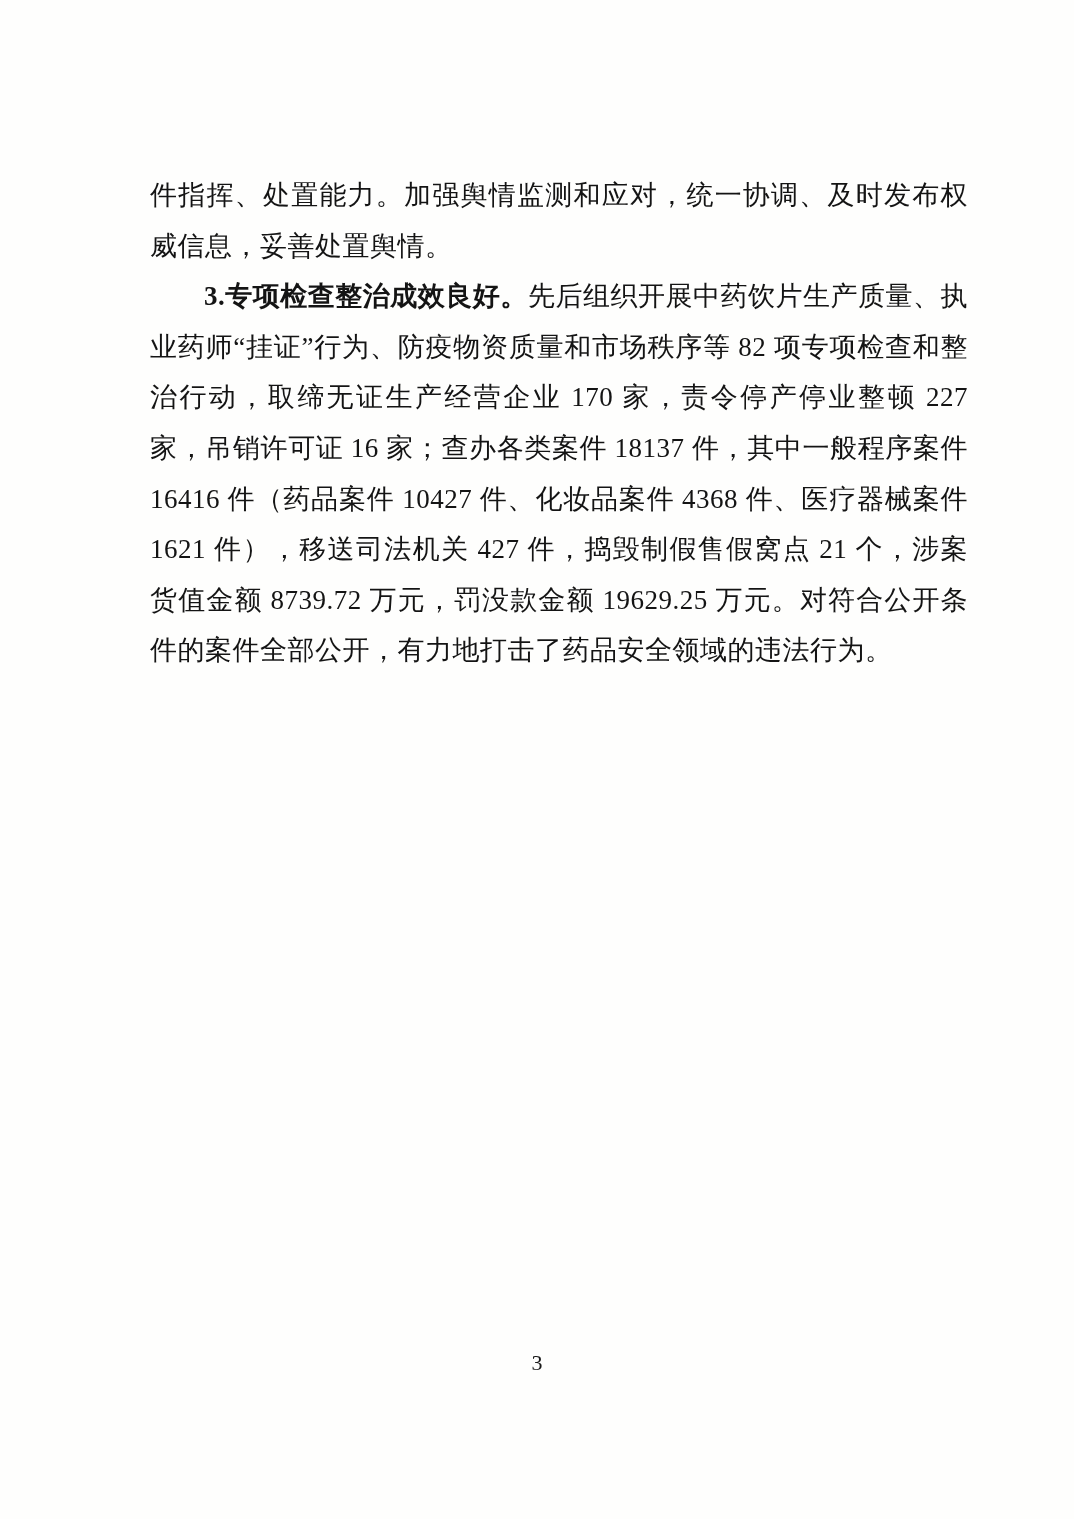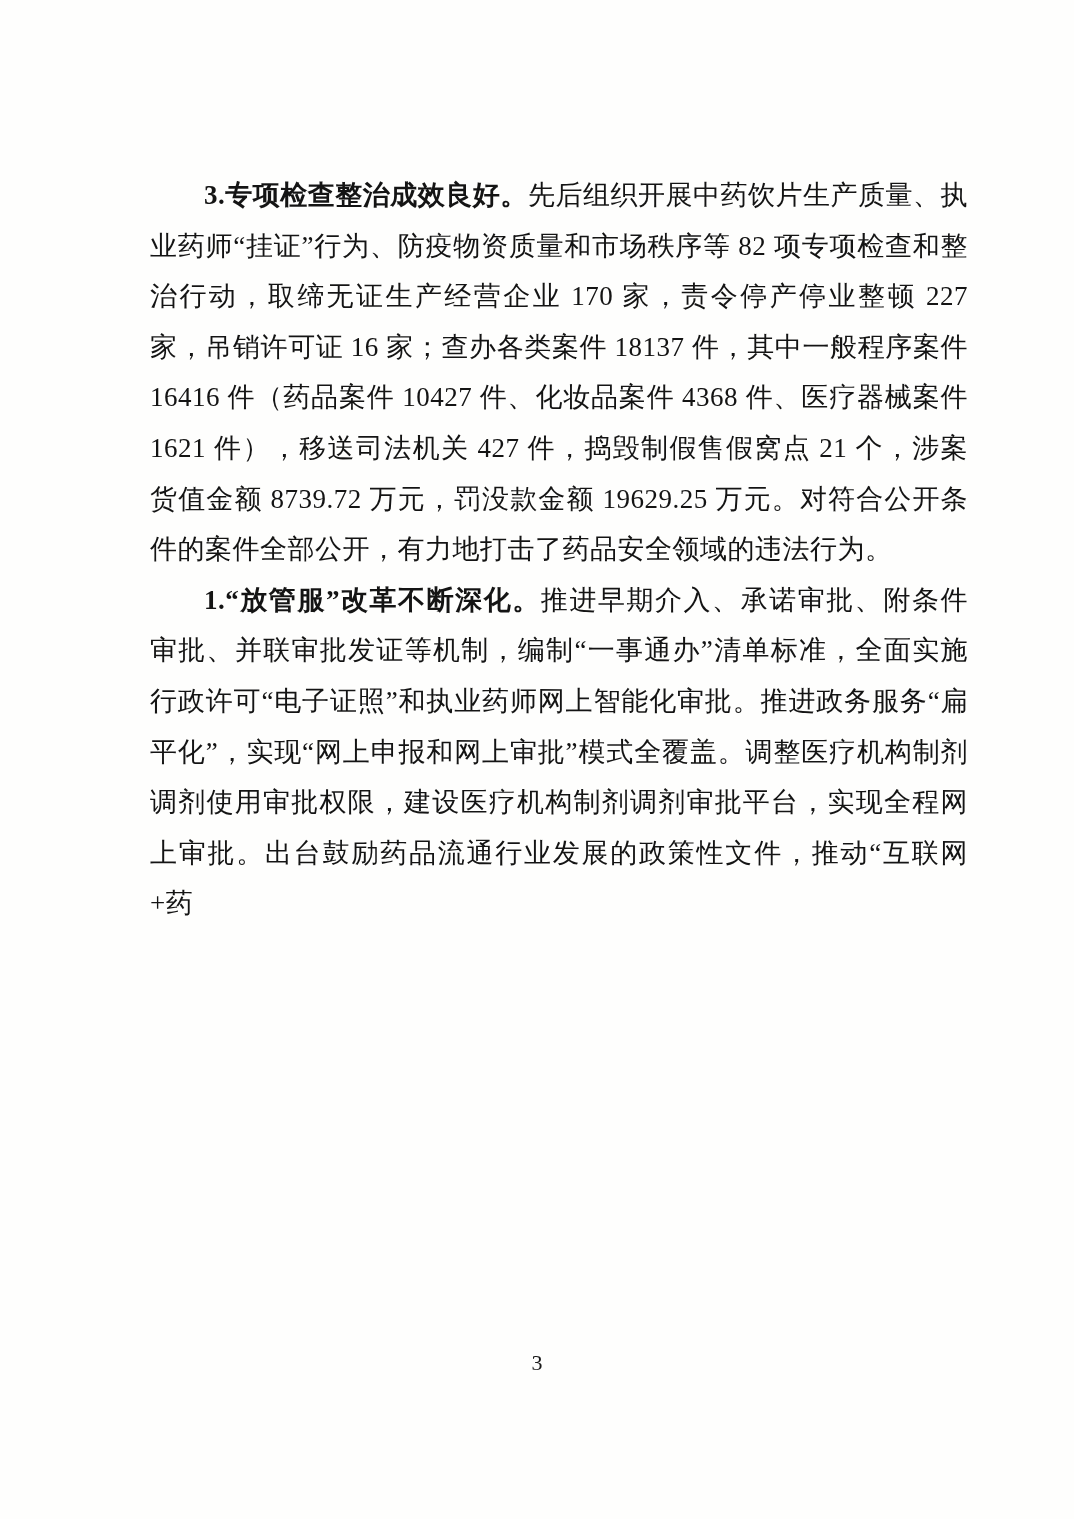--- a/index.html
+++ b/index.html
@@ -49,24 +49,24 @@
     color: #1a1a1a;
   }
 </style>
 </head>
 <body>
 
 <div class="page">
 
   <div class="text-block">
 
+    <p class="para no-indent"><span>件指挥、处置能力。加强舆情监测和应对，统一协调、及时发布权威信息，妥善处置舆情。</span></p>
 
 
     <p class="para"><span class="lead">3.专项检查整治成效良好。</span><span>先后组织开展中药饮片生产质量、执业药师“挂证”行为、防疫物资质量和市场秩序等 82 项专项检查和整治行动，取缔无证生产经营企业 170 家，责令停产停业整顿 227 家，吊销许可证 16 家；查办各类案件 18137 件，其中一般程序案件 16416 件（药品案件 10427 件、化妆品案件 4368 件、医疗器械案件 1621 件），移送司法机关 427 件，捣毁制假售假窝点 21 个，涉案货值金额 8739.72 万元，罚没款金额 19629.25 万元。对符合公开条件的案件全部公开，有力地打击了药品安全领域的违法行为。</span></p>
 
 
-    <p class="para"><span class="lead">1.“放管服”改革不断深化。</span><span>推进早期介入、承诺审批、附条件审批、并联审批发证等机制，编制“一事通办”清单标准，全面实施行政许可“电子证照”和执业药师网上智能化审批。推进政务服务“扁平化”，实现“网上申报和网上审批”模式全覆盖。调整医疗机构制剂调剂使用审批权限，建设医疗机构制剂调剂审批平台，实现全程网上审批。出台鼓励药品流通行业发展的政策性文件，推动“互联网+药</span></p>
 
   </div>
 
   <div class="page-number">3</div>
 
 </div>
 
 </body></html>

